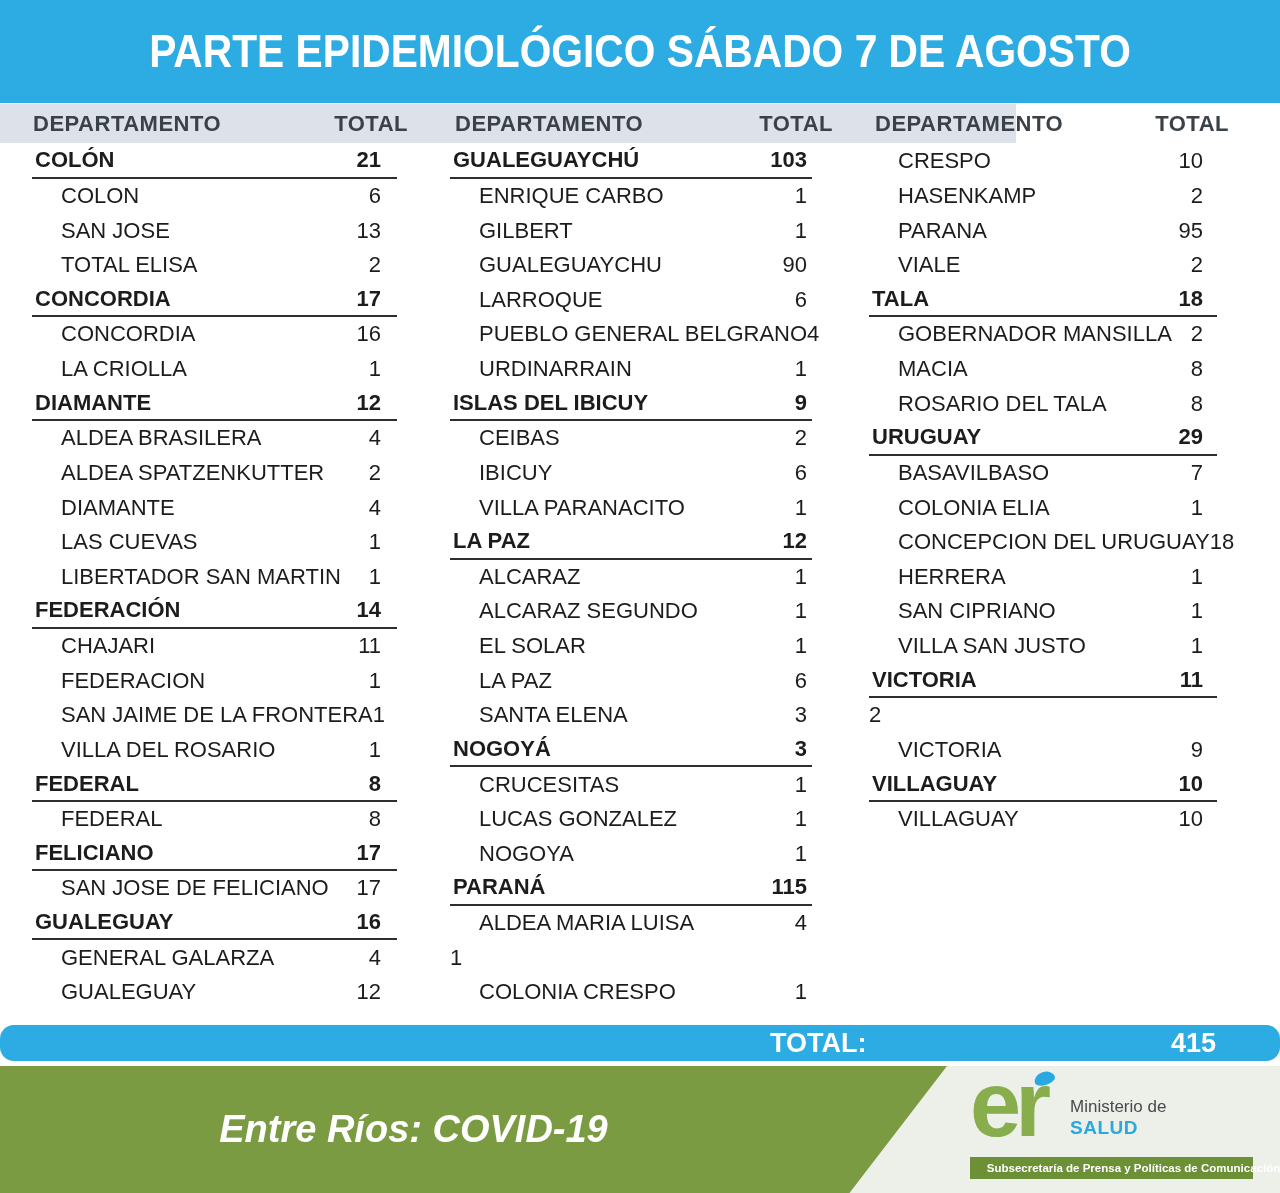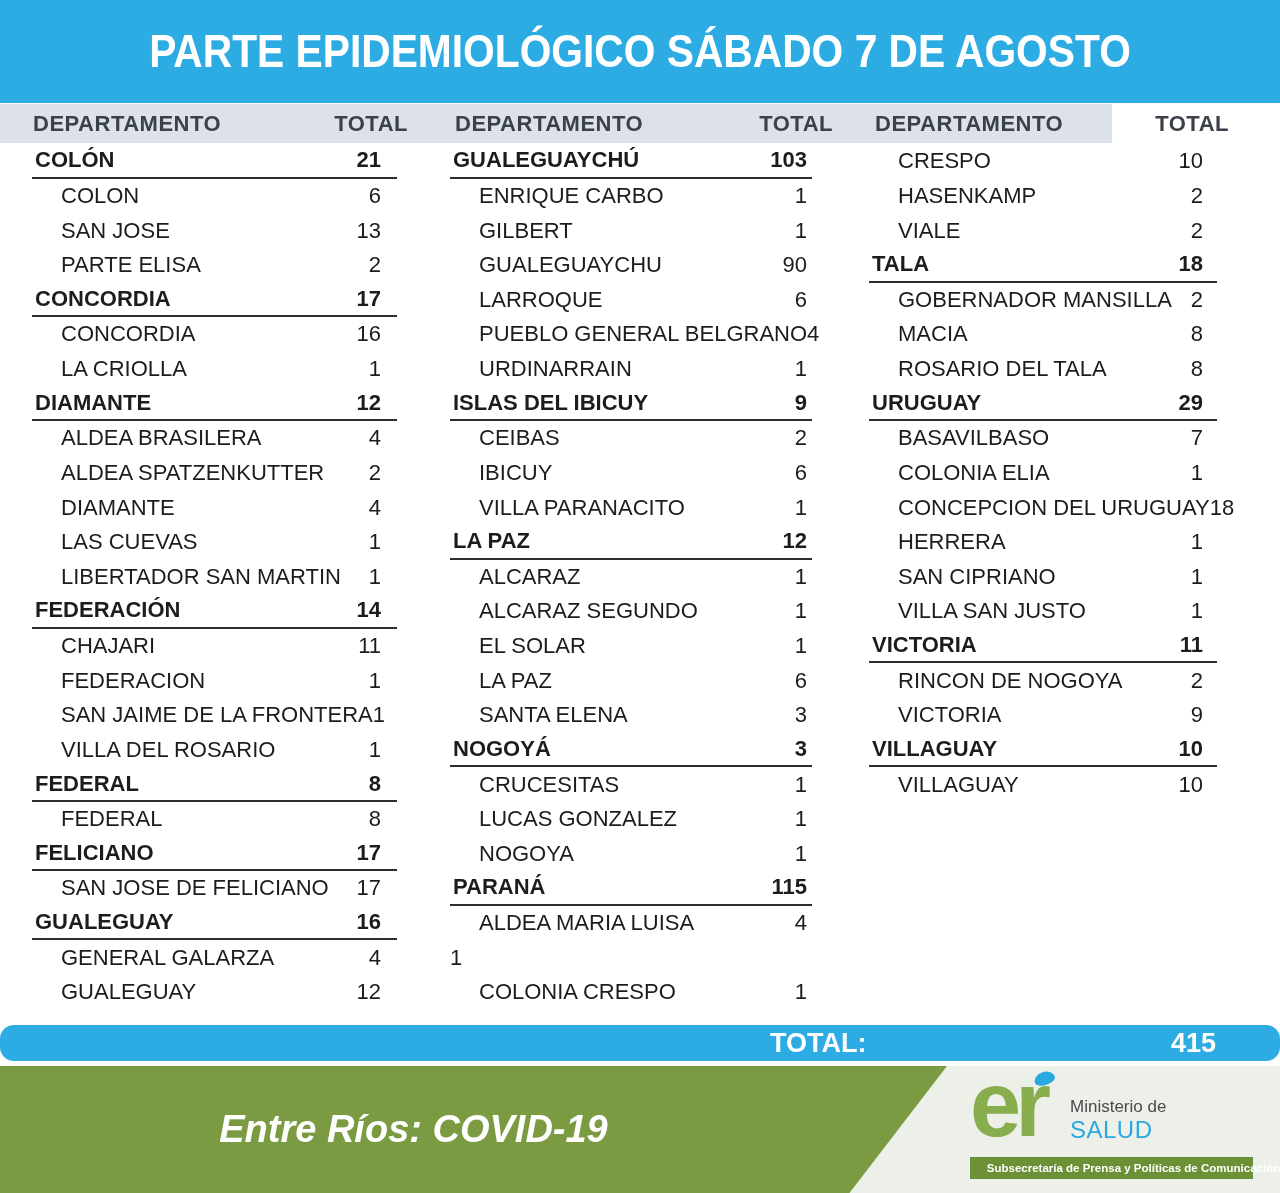--- a/index.html
+++ b/index.html
@@ -9,21 +9,21 @@
   }
   *{margin:0;padding:0;box-sizing:border-box;}
   body{font-family:"Liberation Sans",sans-serif;}
   .page{position:relative;width:1280px;height:1193px;background:#ffffff;overflow:hidden;}
 
   .top-banner{position:absolute;left:0;top:0;width:1280px;height:103px;
     background:var(--cyan);display:flex;align-items:center;justify-content:center;}
   .top-banner .title{color:#fff;font-weight:700;font-size:42px;letter-spacing:0px;
     transform:scale(0.97,1.08);white-space:nowrap;}
 
-  .band{position:absolute;left:0;top:104px;width:1112px;height:39px;background:var(--band);}
+  .band{position:absolute;left:0;top:104px;width:1016px;height:39px;background:var(--band);}
   .hgroup{position:absolute;top:0;height:39px;display:flex;align-items:center;
     justify-content:space-between;color:var(--band-text);font-weight:700;font-size:22px;letter-spacing:0.5px;}
   .hg1{left:33px;width:375px;}
   .hg2{left:455px;width:378px;}
   .hg3{left:875px;width:354px;}
 
   .tcol{position:absolute;top:144px;}
   .tcol1{left:32px;width:365px;}
   .tcol2{left:450px;width:362px;}
   .tcol3{left:869px;width:348px;}
@@ -47,21 +47,21 @@
     clip-path:polygon(0 0,100% 0,89.7% 100%,0 100%);display:flex;align-items:center;justify-content:center;}
   .green-banner .slogan{color:#fff;font-style:italic;font-weight:700;font-size:38px;
     padding-right:120px;white-space:nowrap;}
 
   .logo-er{position:absolute;left:970px;top:1058px;color:var(--logo-green);
     font-weight:700;font-size:92px;letter-spacing:-6px;line-height:1;}
   .logo-accent{position:absolute;left:1034px;top:1072px;width:21px;height:13px;
     background:var(--salud-blue);border-radius:50% 50% 50% 50%/60% 60% 40% 40%;transform:rotate(-18deg);}
   .ministry{position:absolute;left:1070px;top:1098px;line-height:1;}
   .ministry .m1{color:var(--gray1);font-size:17px;margin-bottom:3px;}
-  .ministry .m2{color:var(--salud-blue);font-weight:400;font-size:24px;letter-spacing:0.5px;margin-bottom:21px;}
+  .ministry .m2{color:var(--salud-blue);font-weight:700;font-size:19px;letter-spacing:0.5px;margin-bottom:21px;}
   .ministry .m3{color:var(--gray2);font-size:17px;}
   .subsec{position:absolute;left:970px;top:1157px;width:283px;height:22px;background:var(--green-dark);
     display:flex;align-items:center;justify-content:center;color:#fff;font-weight:700;
     font-size:11.5px;white-space:nowrap;padding-left:44px;}
 </style>
 </head>
 <body>
 
 <div class="page">
 
@@ -91,21 +91,21 @@
       </div>
       <div class="row loc">
         <span class="label">COLON</span>
         <span class="value">6</span>
       </div>
       <div class="row loc">
         <span class="label">SAN JOSE</span>
         <span class="value">13</span>
       </div>
       <div class="row loc">
-        <span class="label">PARTE ELISA</span>
+        <span class="label">TOTAL ELISA</span>
         <span class="value">2</span>
       </div>
       <div class="row dept">
         <span class="label">CONCORDIA</span>
         <span class="value">17</span>
       </div>
       <div class="row loc">
         <span class="label">CONCORDIA</span>
         <span class="value">16</span>
       </div>
@@ -290,20 +290,24 @@
   <div class="tcol tcol3">
       <div class="row loc">
         <span class="label">CRESPO</span>
         <span class="value">10</span>
       </div>
       <div class="row loc">
         <span class="label">HASENKAMP</span>
         <span class="value">2</span>
       </div>
       <div class="row loc">
+        <span class="label">PARANA</span>
+        <span class="value">95</span>
+      </div>
+      <div class="row loc">
         <span class="label">VIALE</span>
         <span class="value">2</span>
       </div>
       <div class="row dept">
         <span class="label">TALA</span>
         <span class="value">18</span>
       </div>
       <div class="row loc">
         <span class="label">GOBERNADOR MANSILLA</span>
         <span class="value">2</span>
@@ -342,21 +346,20 @@
       </div>
       <div class="row loc">
         <span class="label">VILLA SAN JUSTO</span>
         <span class="value">1</span>
       </div>
       <div class="row dept">
         <span class="label">VICTORIA</span>
         <span class="value">11</span>
       </div>
       <div class="row loc">
-        <span class="label">RINCON DE NOGOYA</span>
         <span class="value">2</span>
       </div>
       <div class="row loc">
         <span class="label">VICTORIA</span>
         <span class="value">9</span>
       </div>
       <div class="row dept">
         <span class="label">VILLAGUAY</span>
         <span class="value">10</span>
       </div>

